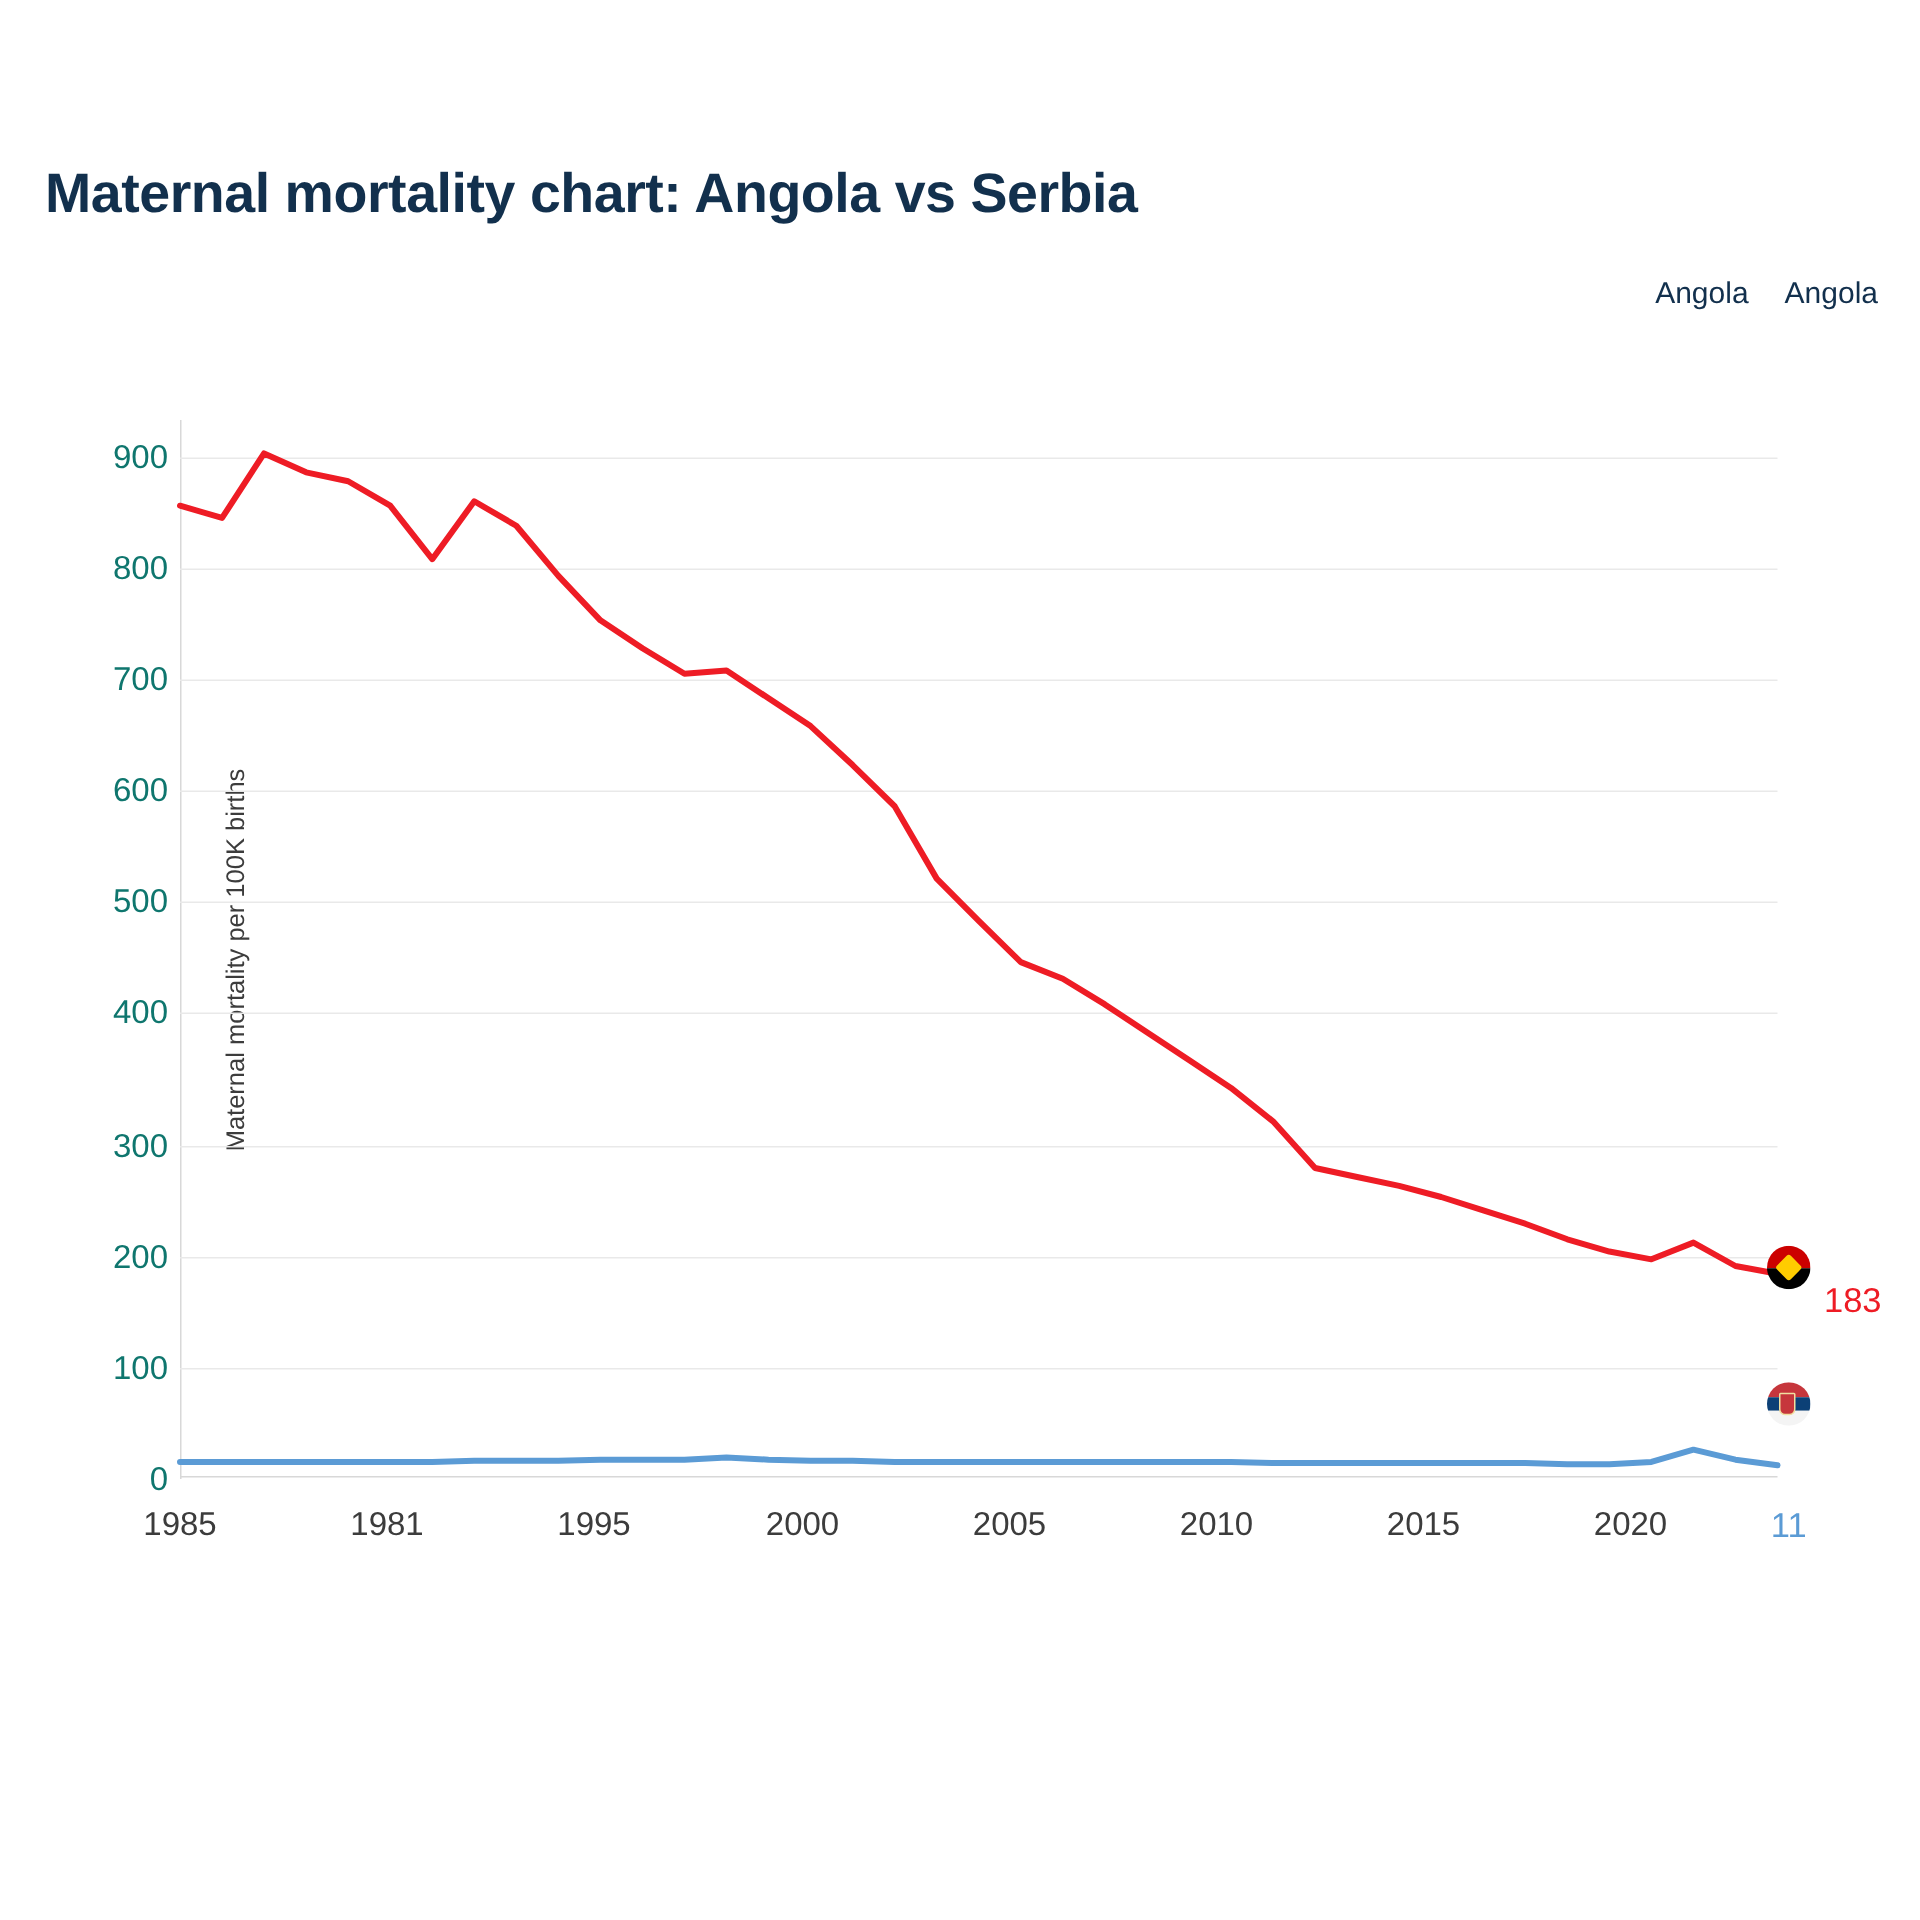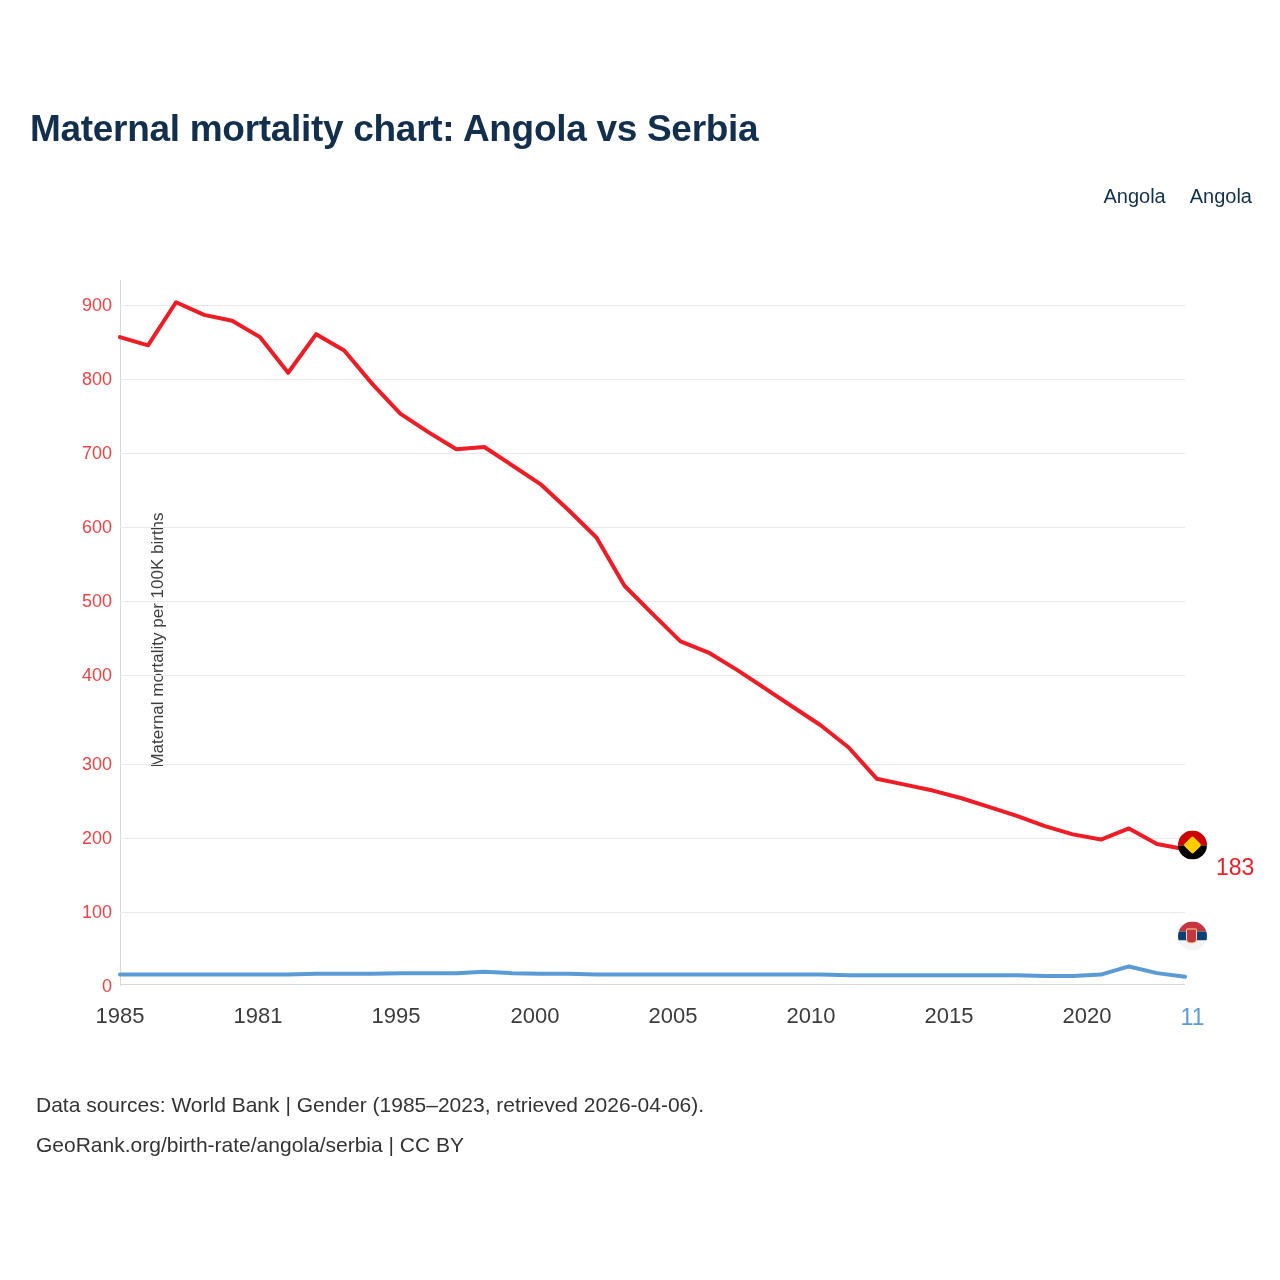--- a/index.html
+++ b/index.html
@@ -88,22 +88,22 @@
     top: 280px;
     width: 1px;
     height: 706px;
     background: #d8d8d8;
   }
   .y-tick-label {
     position: absolute;
     right: 1168px;
     text-align: right;
     width: 90px;
-    font-size: 18px;
-    color: #ef4444;
+    font-size: 22px;
+    color: #0f766e;
     transform: translateY(-50%);
   }
   .x-tick-label {
     position: absolute;
     top: 1003px;
     font-size: 22px;
     color: #3c3c3c;
     transform: translateX(-50%);
   }
   .y-axis-title {
@@ -251,18 +251,14 @@
   <div class="end-marker" style="left:1178px; top:976px;flex-direction:column;">
     <span class="flag-badge">
       <span class="flag-serbia-r"></span>
       <span class="flag-serbia-b"></span>
       <span class="flag-serbia-w"></span>
       <span class="flag-serbia-crest"></span>
     </span>
     <span class="end-value" style="color:#5b9bd5">11</span>
   </div>
 
-  <div class="footer">
-    <div>Data sources: World Bank | Gender (1985–2023, retrieved 2026-04-06).</div>
-    <div>GeoRank.org/birth-rate/angola/serbia | CC BY</div>
-  </div>
 
 </div>
 
 </body></html>

